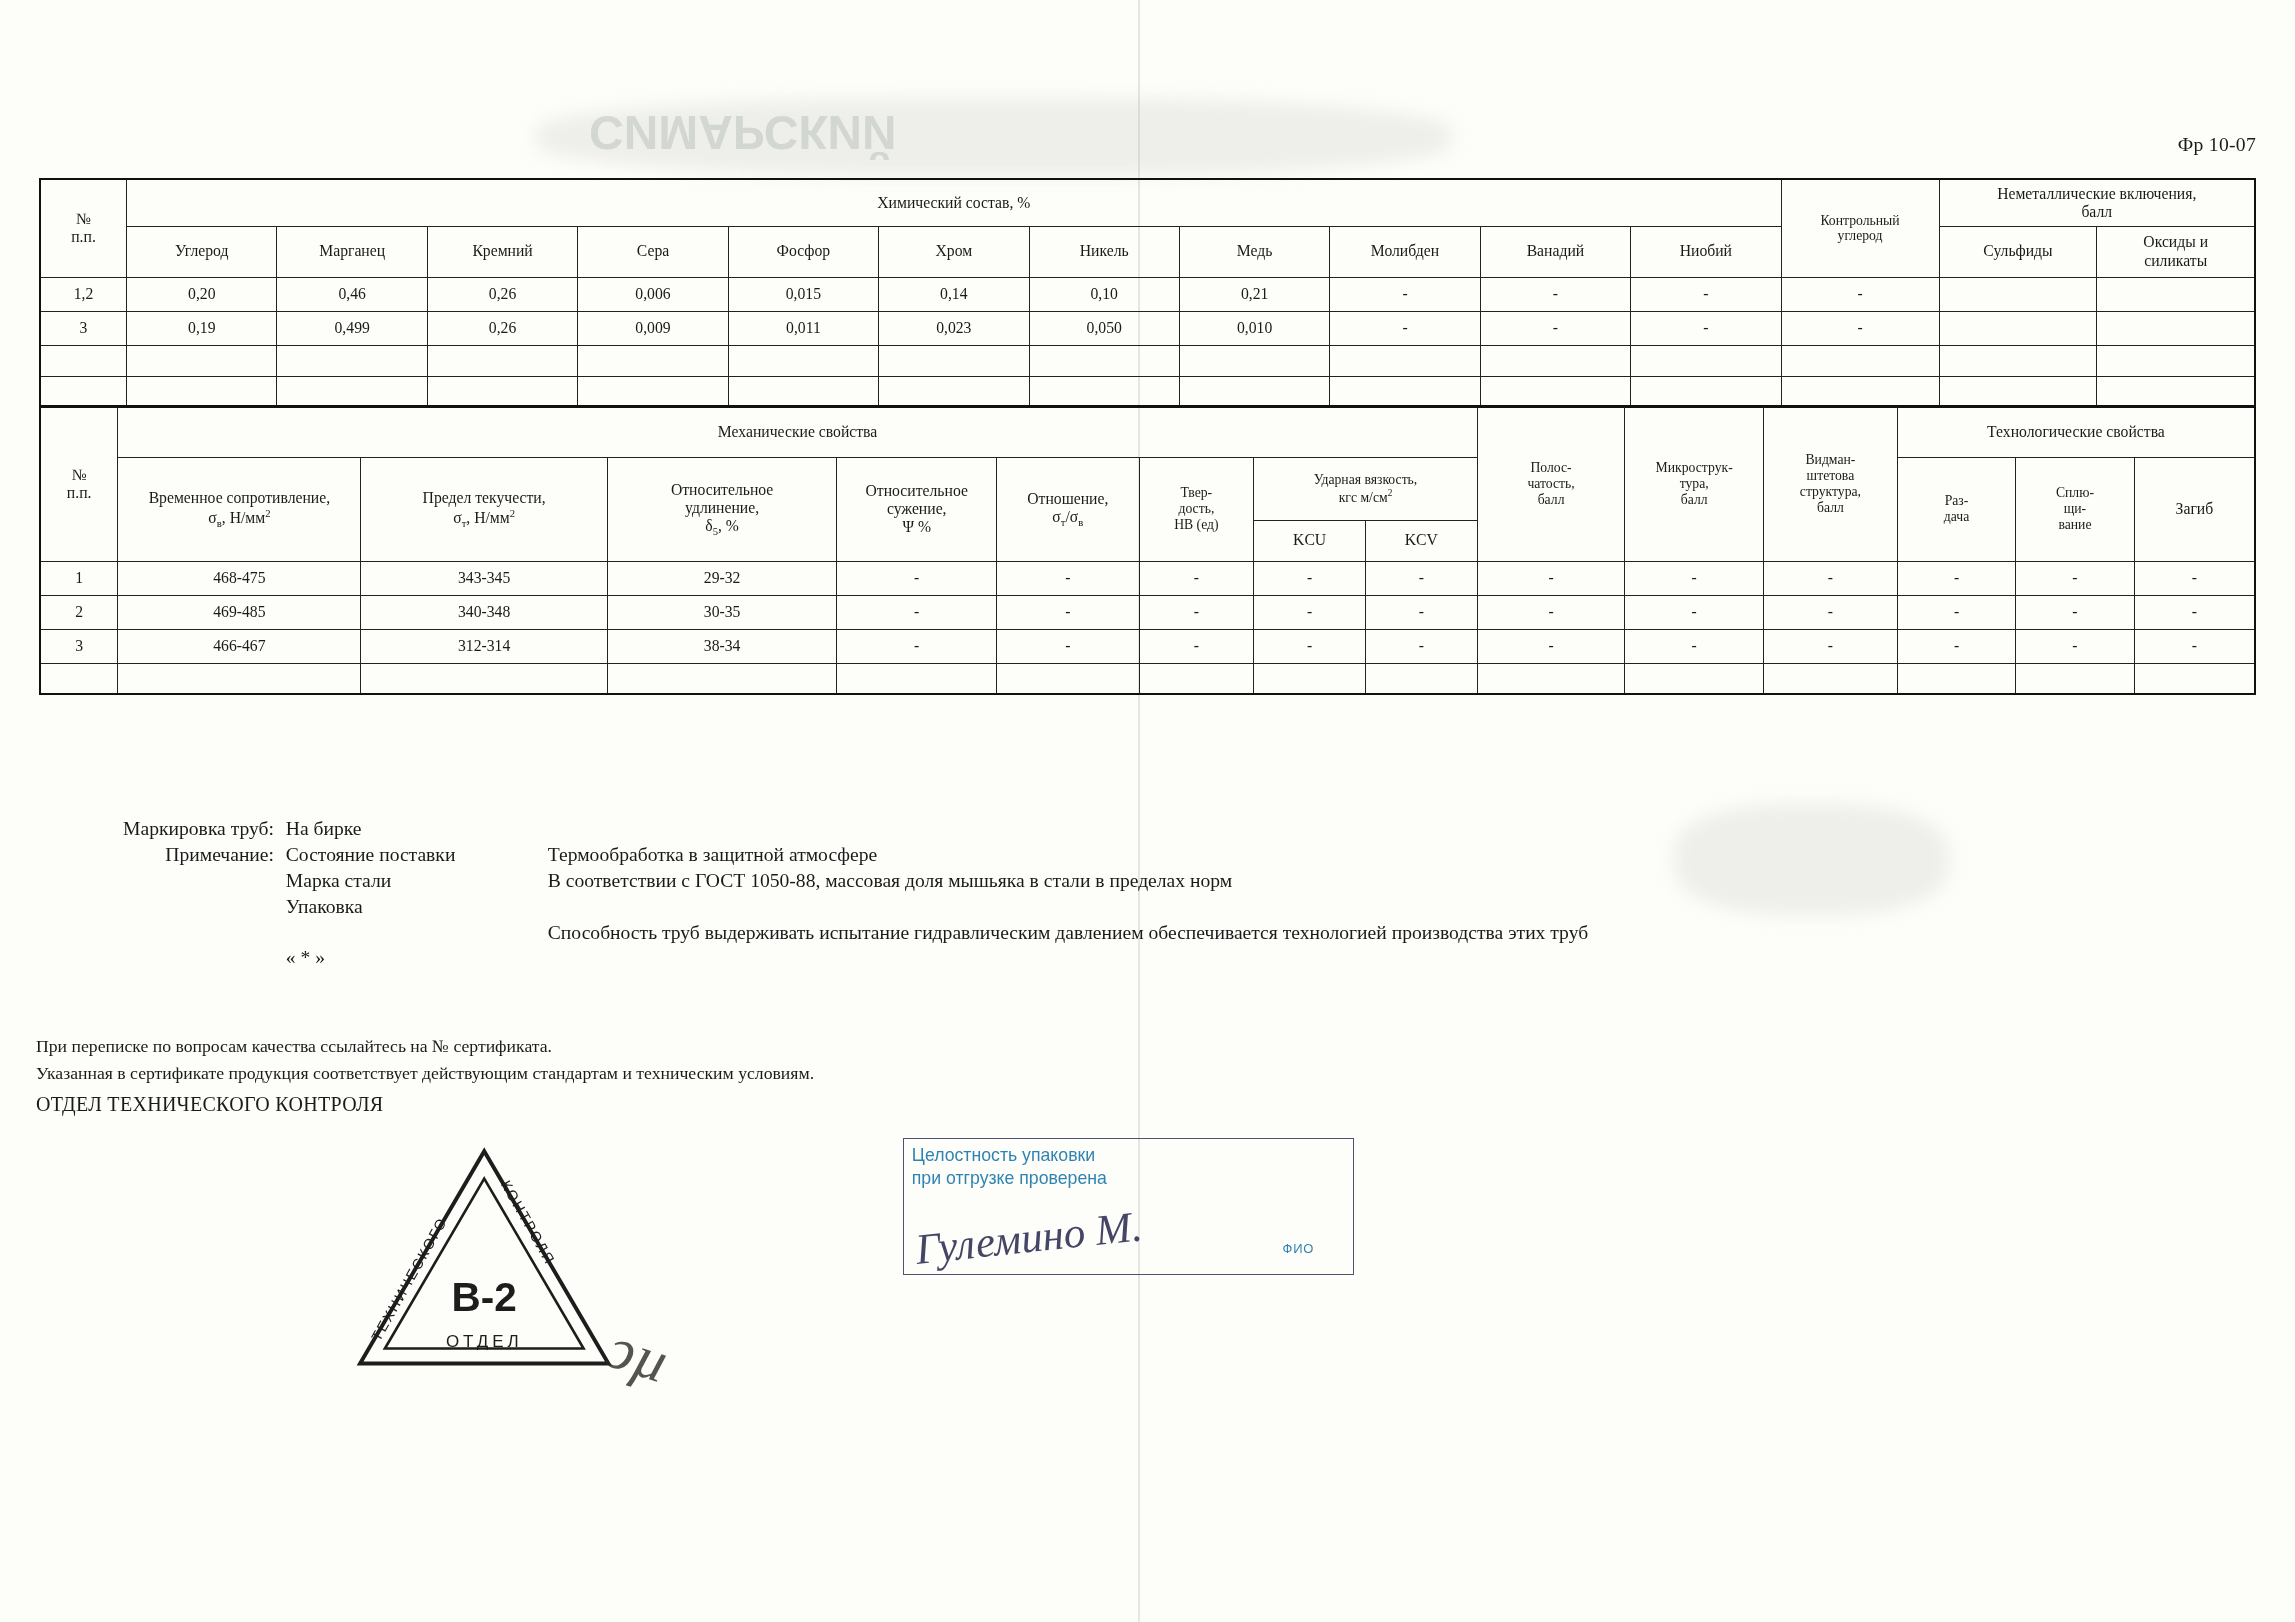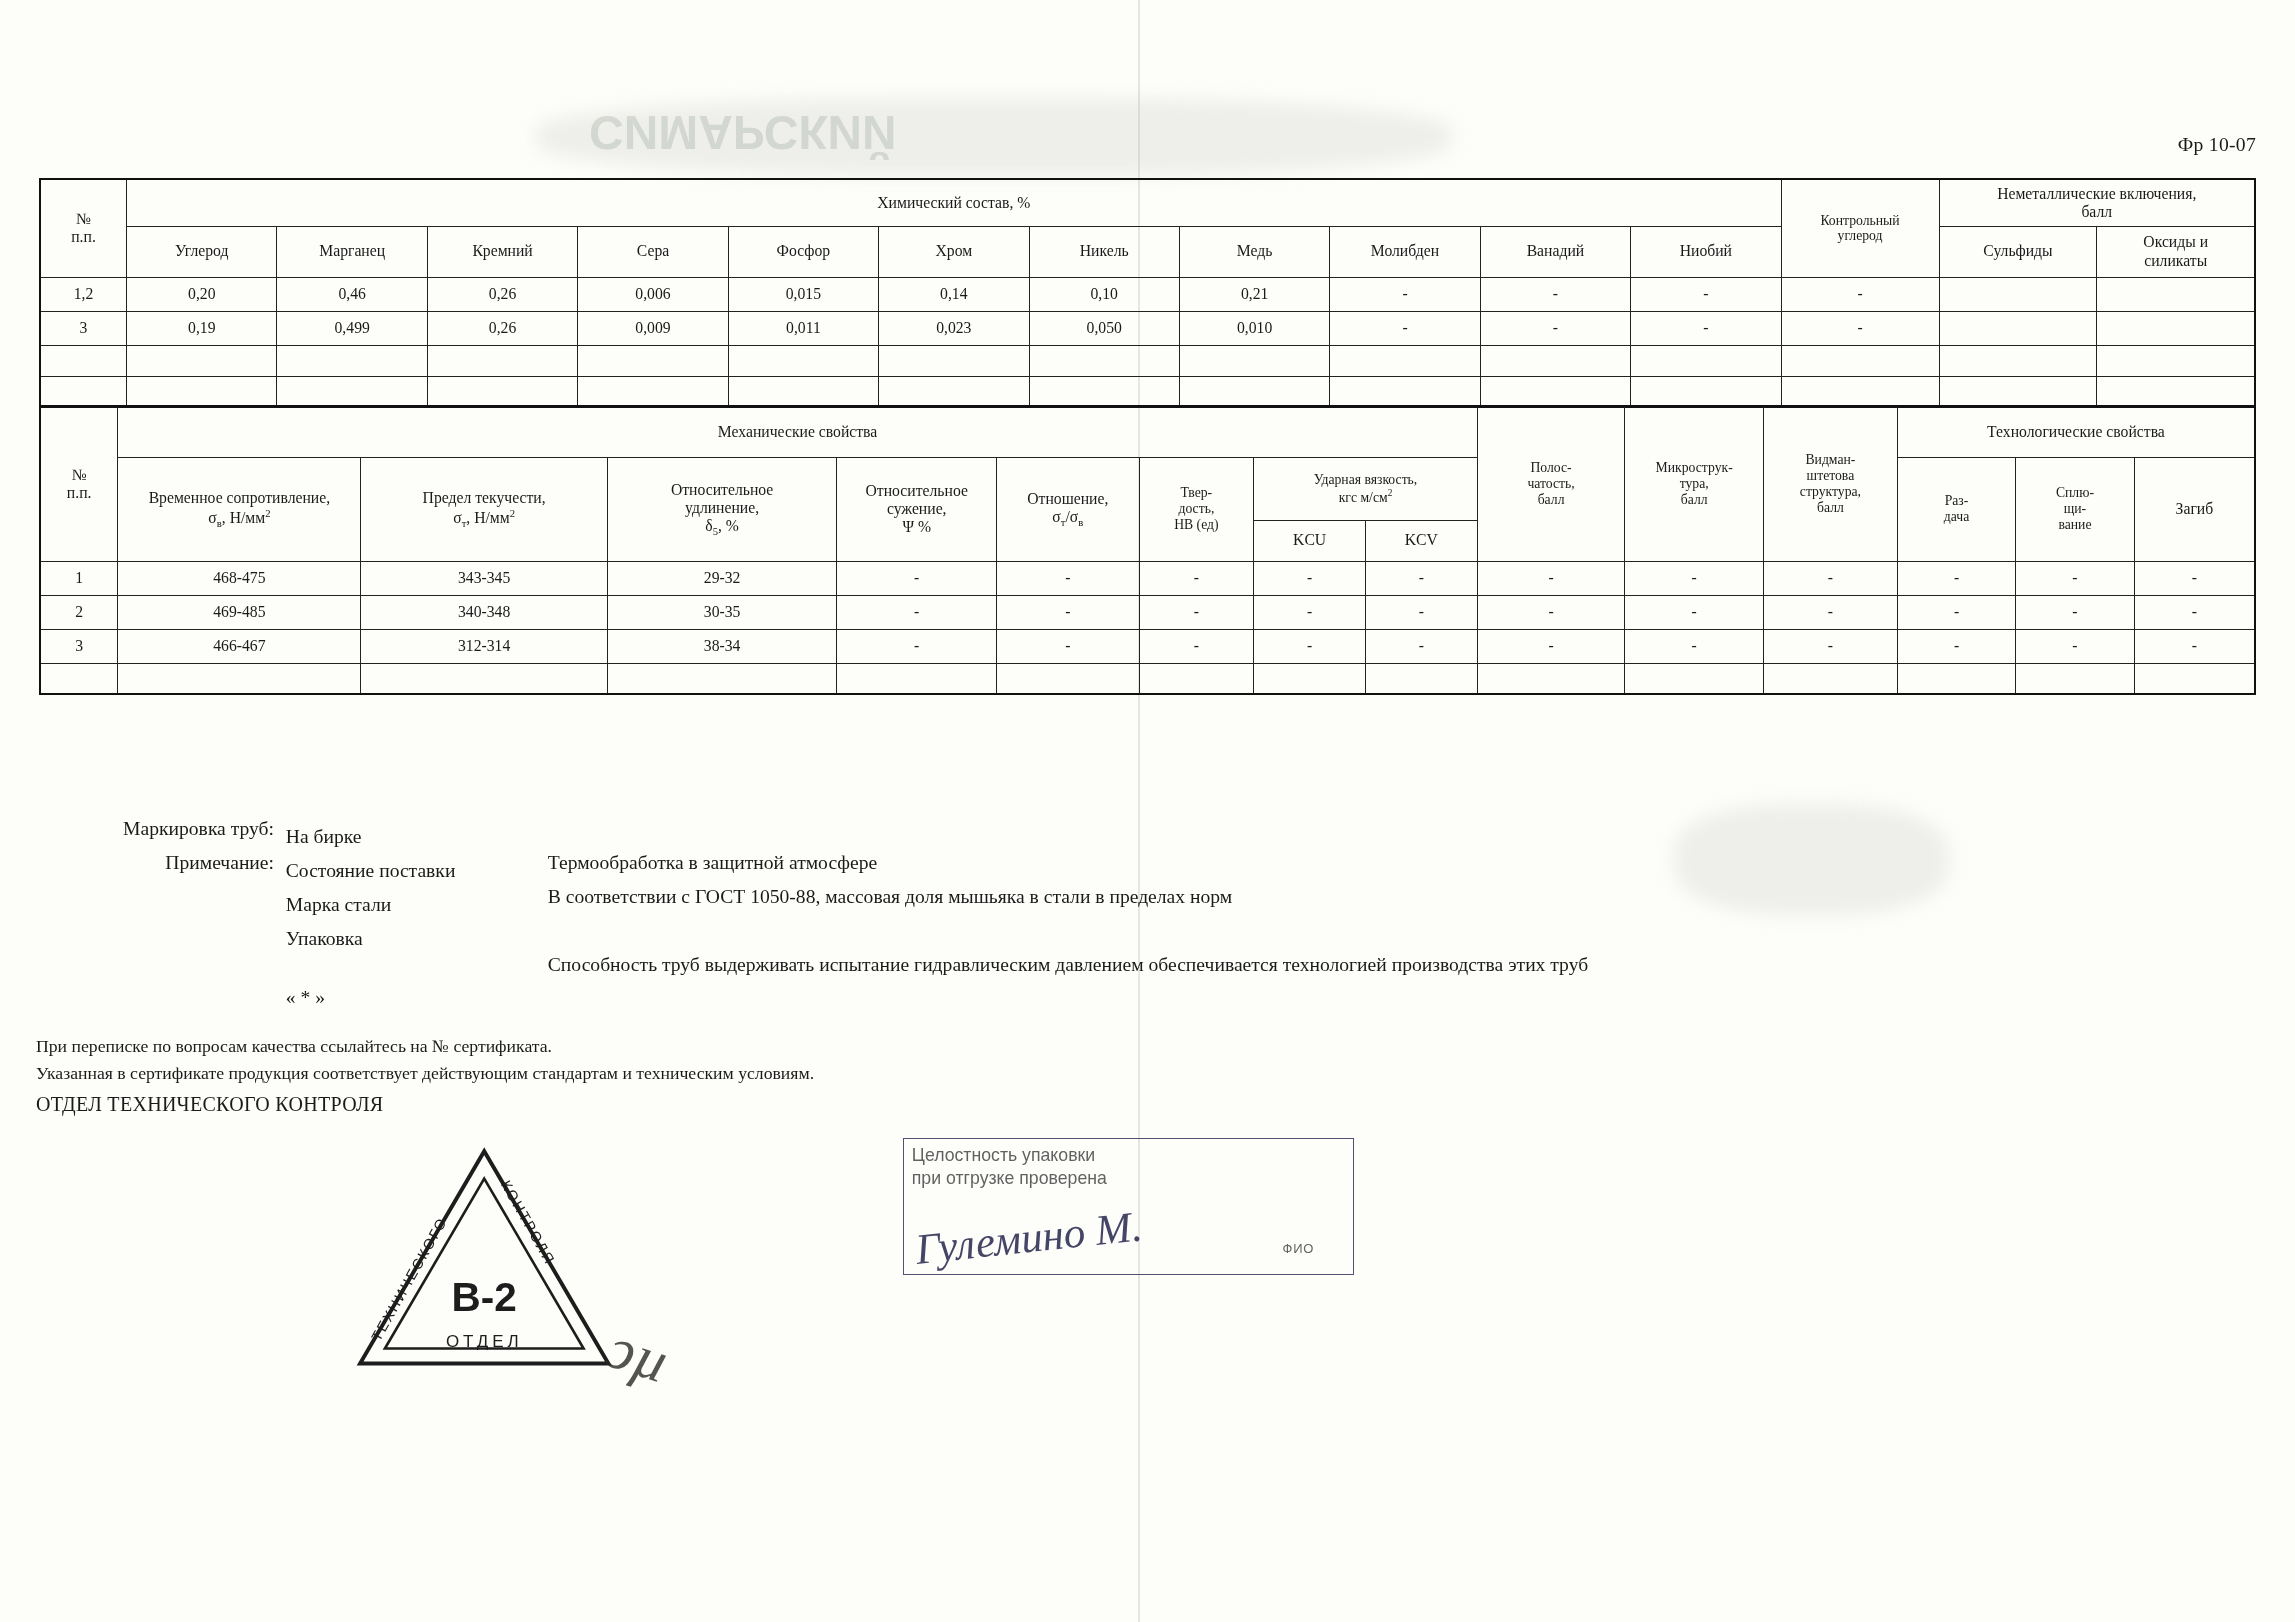--- a/index.html
+++ b/index.html
@@ -53,37 +53,37 @@
   #mech-table .emptyrow{height:31px;}
 
   .small{font-size:13.7px;}
   sub{font-size:.68em;}
   sup{font-size:.68em;}
 
   
   .notes{position:absolute;left:39px;top:818px;width:2217px;font-size:19.6px;}
   .notes .row{display:flex;align-items:flex-start;margin-bottom:3.9px;}
   .notes .lbl{width:235px;text-align:right;padding-right:11.8px;}
-  .notes .mid{width:262px;margin-top:8px;}
+  .notes .mid{width:262px;}
   .notes .val{flex:1;}
 
   .legal{position:absolute;left:36px;top:1033px;font-size:17.7px;line-height:1.5;}
   .otk{position:absolute;left:36px;top:1093px;font-size:20px;letter-spacing:0.3px;}
 
   
   .stamp-tri{
     position:absolute;left:347px;top:1138px;width:281px;height:242px;
   }
   .stamp-tri svg{width:100%;height:100%;}
 
   
   .stamp-rect{
     position:absolute;left:903px;top:1138px;width:451px;height:137px;
     border:1.3px solid #2b2b55;
-    color:#404040;
+    color:#0369a1;
     font-family:"Liberation Sans", sans-serif;
     font-size:17.7px;
     padding:5.2px 7.8px;
     box-sizing:border-box;
     opacity:.82;
   }
   .stamp-rect .l1,.stamp-rect .l2{line-height:1.3;}
   .fio{position:absolute;right:39px;bottom:18px;font-size:13px;letter-spacing:0.7px;}
   .sig{
     position:absolute;left:916px;top:1203px;width:419px;height:78px;

